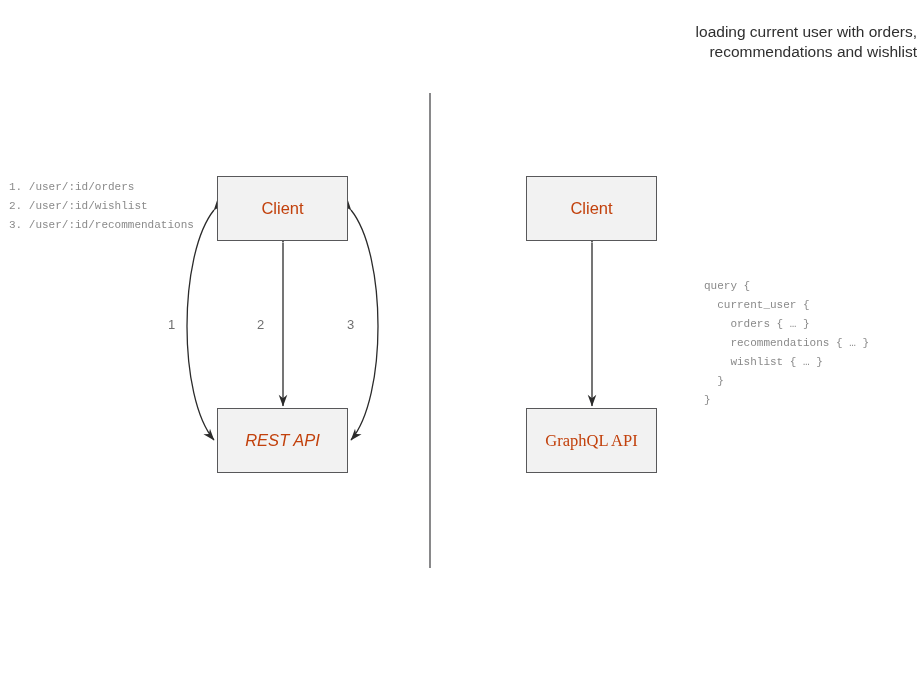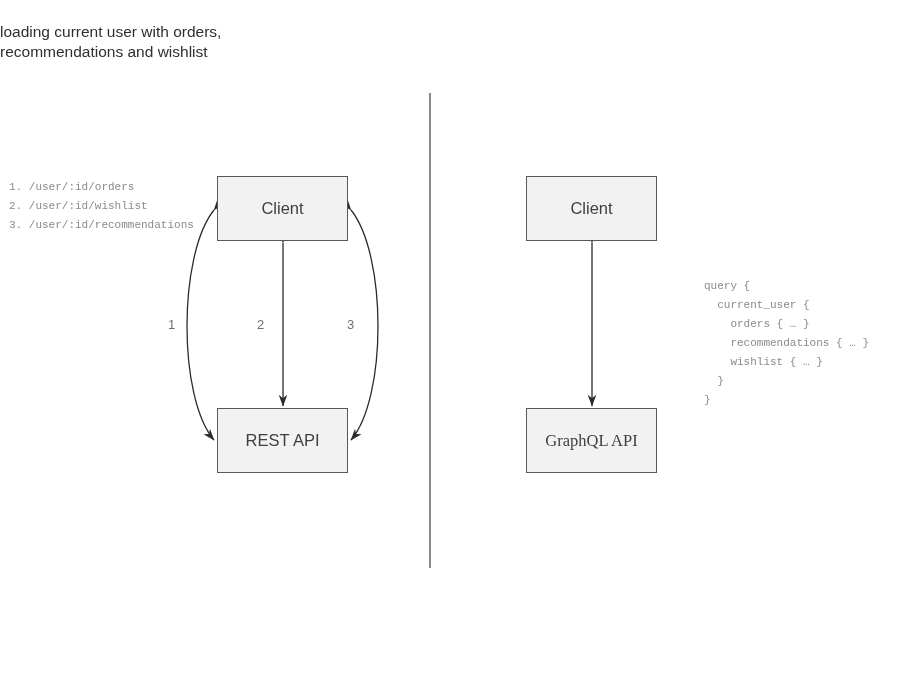--- a/index.html
+++ b/index.html
@@ -15,44 +15,44 @@
     font-family: "Liberation Sans", sans-serif;
     color: #2b2b2b;
   }
 
   
   #diagram-title {
     position: absolute;
     left: 0;
     top: 22px;
     width: 917px;
-    text-align: left;
+    text-align: right;
     font-size: 15.5px;
     line-height: 20px;
     color: #2f2f2f;
     white-space: pre-line;
   }
 
   
   .node-box {
     position: absolute;
     width: 131px;
     height: 65px;
     background: #f2f2f2;
     border: 1.5px solid #58585a;
     box-sizing: border-box;
     display: flex;
     align-items: center;
     justify-content: center;
     font-size: 16.5px;
-    color: #404040;
+    color: #c2410c;
     z-index: 3;
   }
   #node-client-rest  { left: 217px; top: 176px; }
-  #node-rest-api     { left: 217px; top: 408px; }
+  #node-rest-api     { left: 217px; top: 408px; font-style: italic; }
   #node-client-gql   { left: 526px; top: 176px; }
   #node-graphql-api  { left: 526px; top: 408px; font-family: Liberation Serif, serif; }
 
   
   .code-block {
     position: absolute;
     font-family: "Liberation Mono", "DejaVu Sans Mono", monospace;
     font-size: 11px;
     line-height: 19px;
     color: #8a8a8a;

